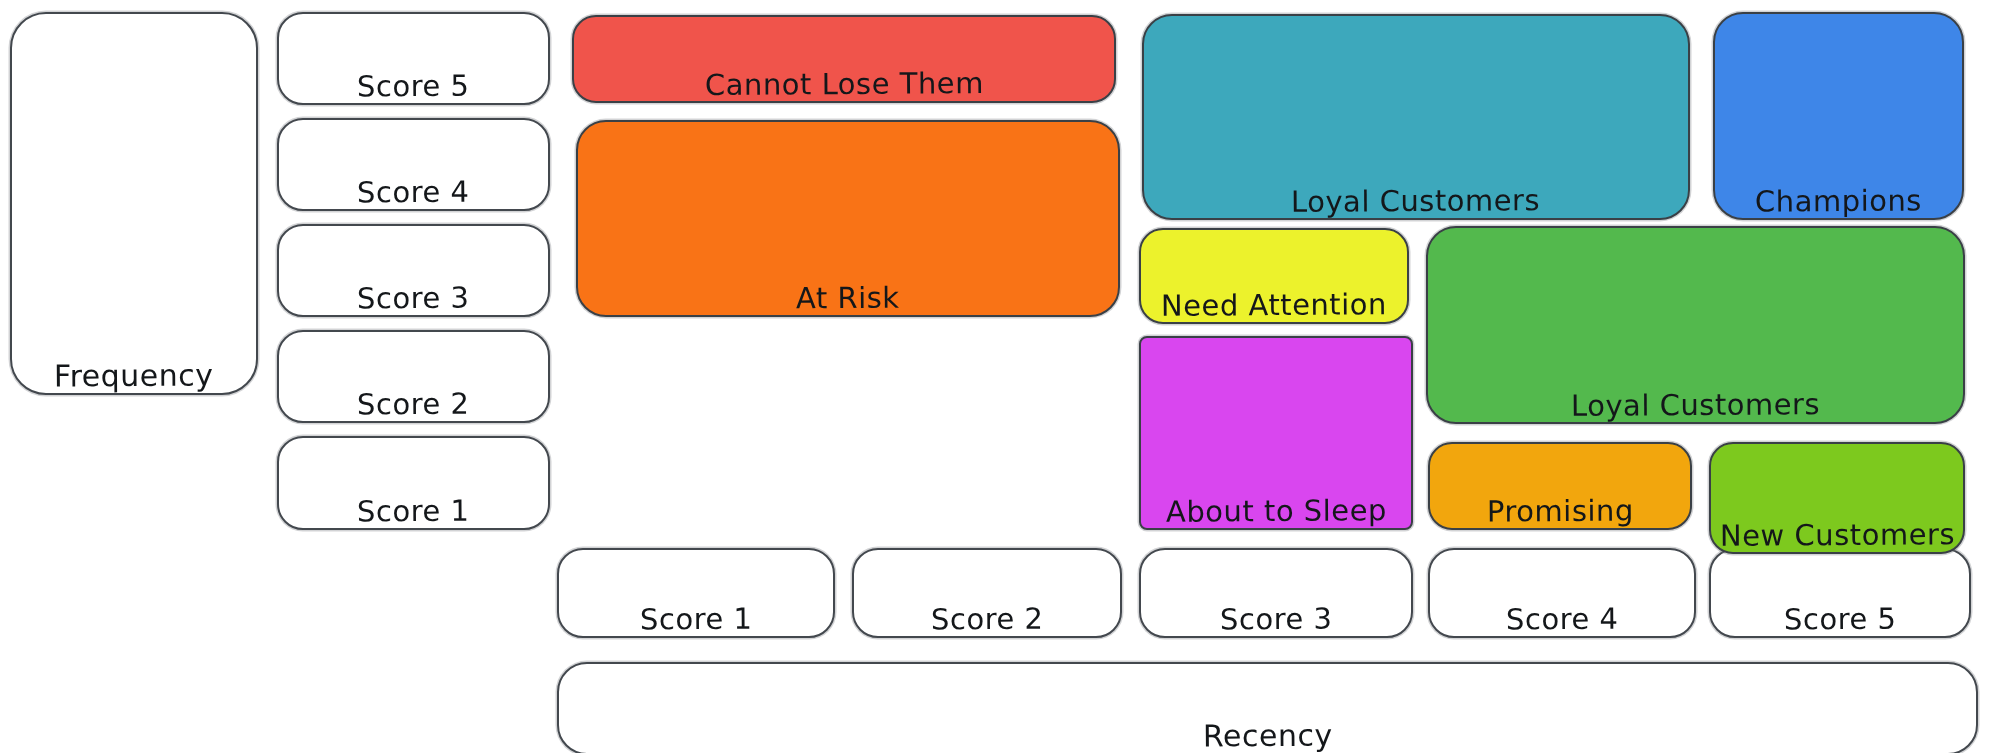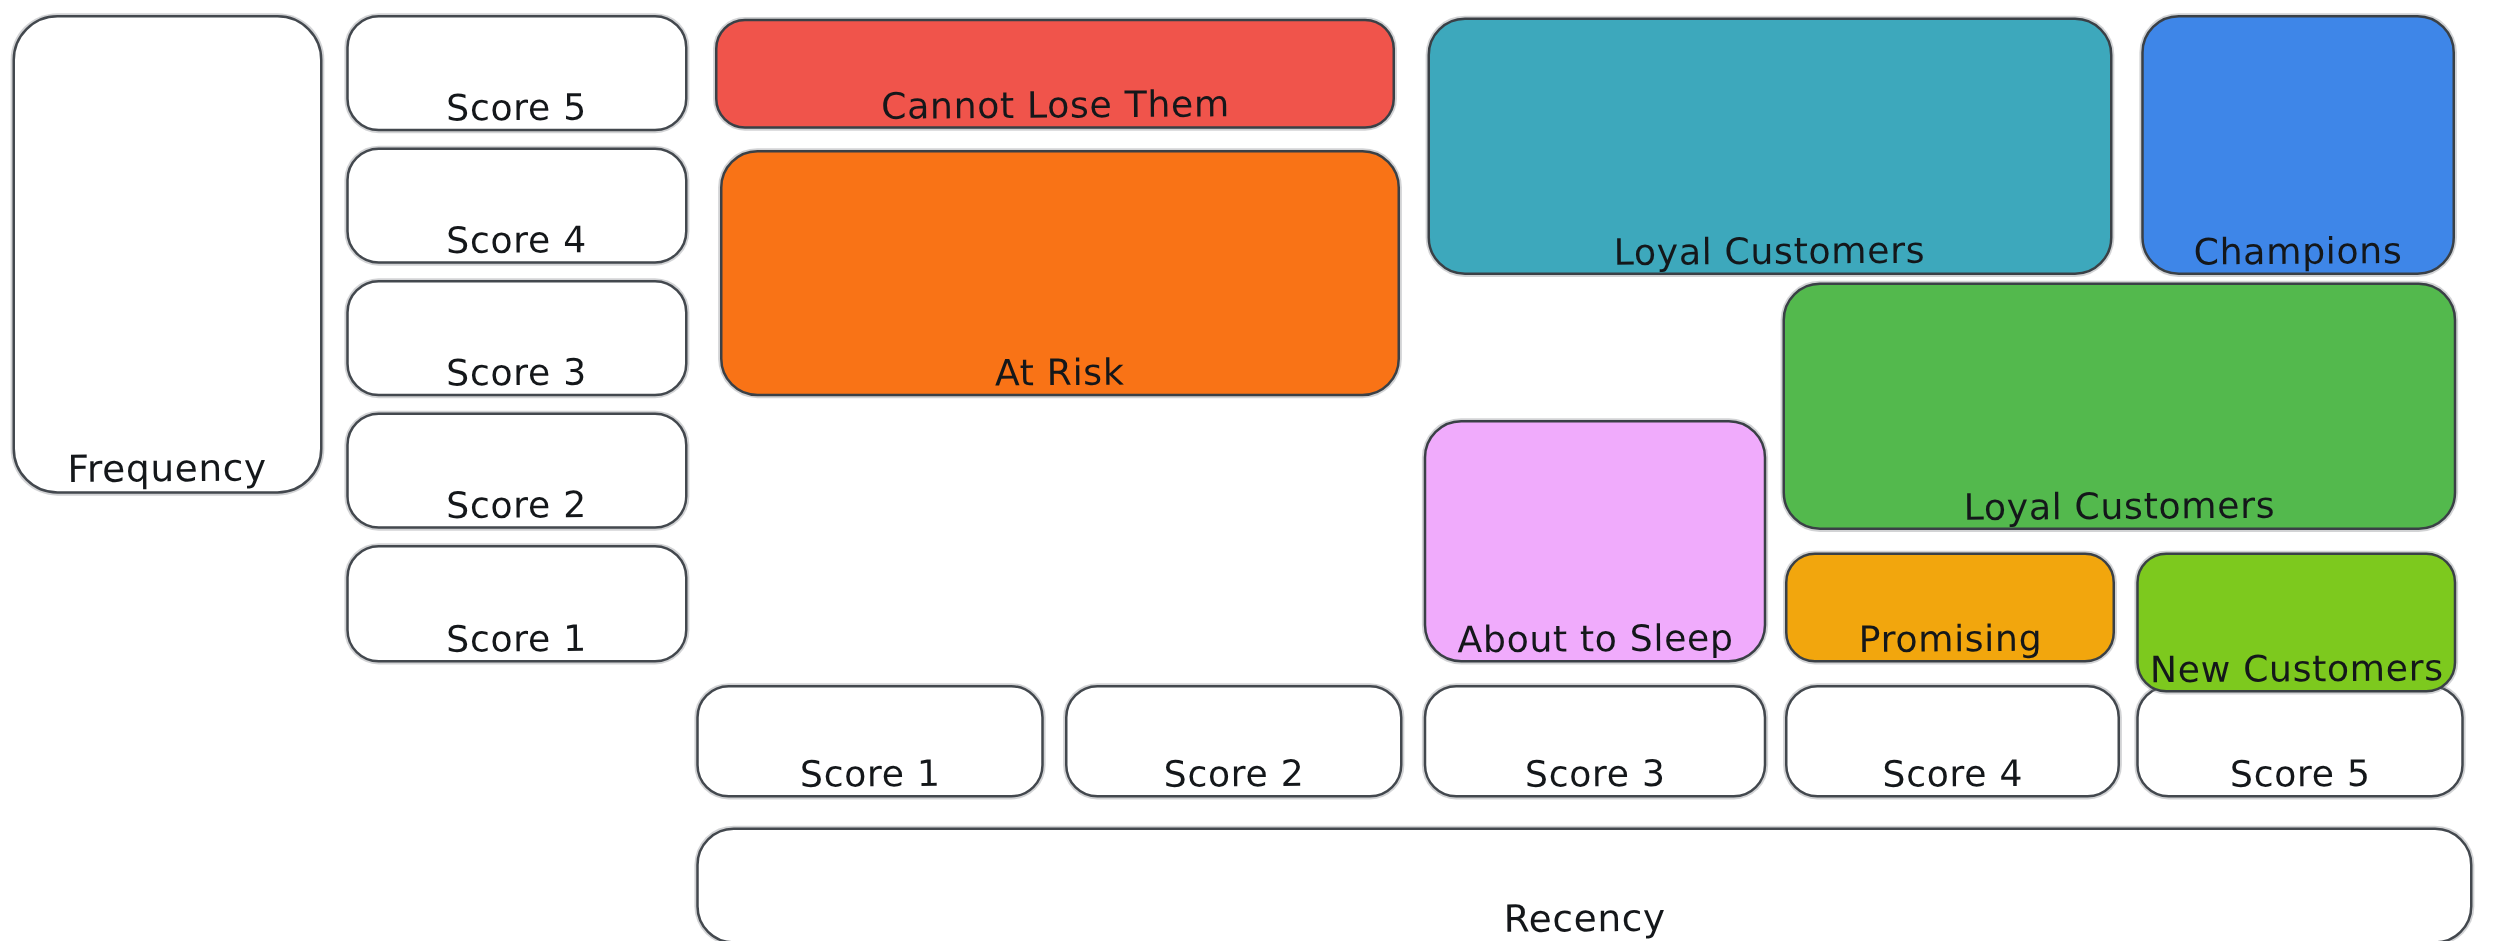--- a/index.html
+++ b/index.html
@@ -85,24 +85,27 @@
     </div>
     <div class="box" style="background: #f97316; left: 576px; top: 120px; width: 544px; height: 197px; border-radius: 30px;">
       <span>At Risk</span>
     </div>
     <div class="box" style="background: rgb(61, 168, 188); left: 1142px; top: 14px; width: 548px; height: 206px; border-radius: 30px;">
       <span>Loyal Customers</span>
     </div>
     <div class="box" style="background: rgb(62, 134, 232); left: 1713px; top: 12px; width: 251px; height: 208px; border-radius: 30px;">
       <span>Champions</span>
     </div>
+    <div class="box" style="background: rgb(236, 242, 44); left: 1139px; top: 228px; width: 270px; height: 96px; border-radius: 24px;">
+      <span>Need Attention</span>
+    </div>
     <div class="box" style="background: rgb(83, 185, 77); left: 1426px; top: 226px; width: 539px; height: 198px; border-radius: 30px;">
       <span>Loyal Customers</span>
     </div>
-    <div class="box" style="background: #f0abfc; left: 1139px; top: 336px; width: 274px; height: 194px; border-radius: 30px;">
+    <div class="box" style="background: #d946ef; left: 1139px; top: 336px; width: 274px; height: 194px; border-radius: 8px;">
       <span>About to Sleep</span>
     </div>
     <div class="box" style="background: rgb(242, 166, 13); left: 1428px; top: 442px; width: 264px; height: 88px; border-radius: 24px;">
       <span>Promising</span>
     </div>
     <div class="box" style="background: rgb(125, 201, 30); left: 1709px; top: 442px; width: 256px; height: 112px; border-radius: 24px;">
       <span>New Customers</span>
     </div>
   </div>
 

